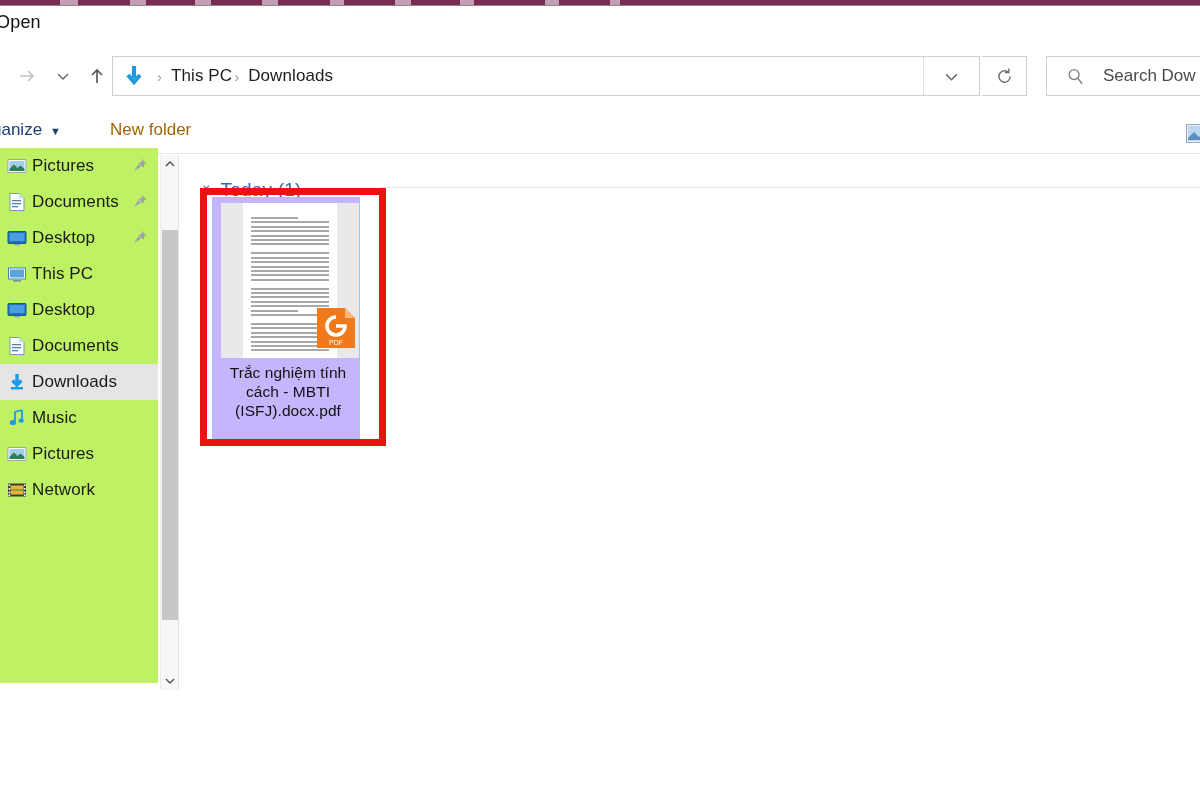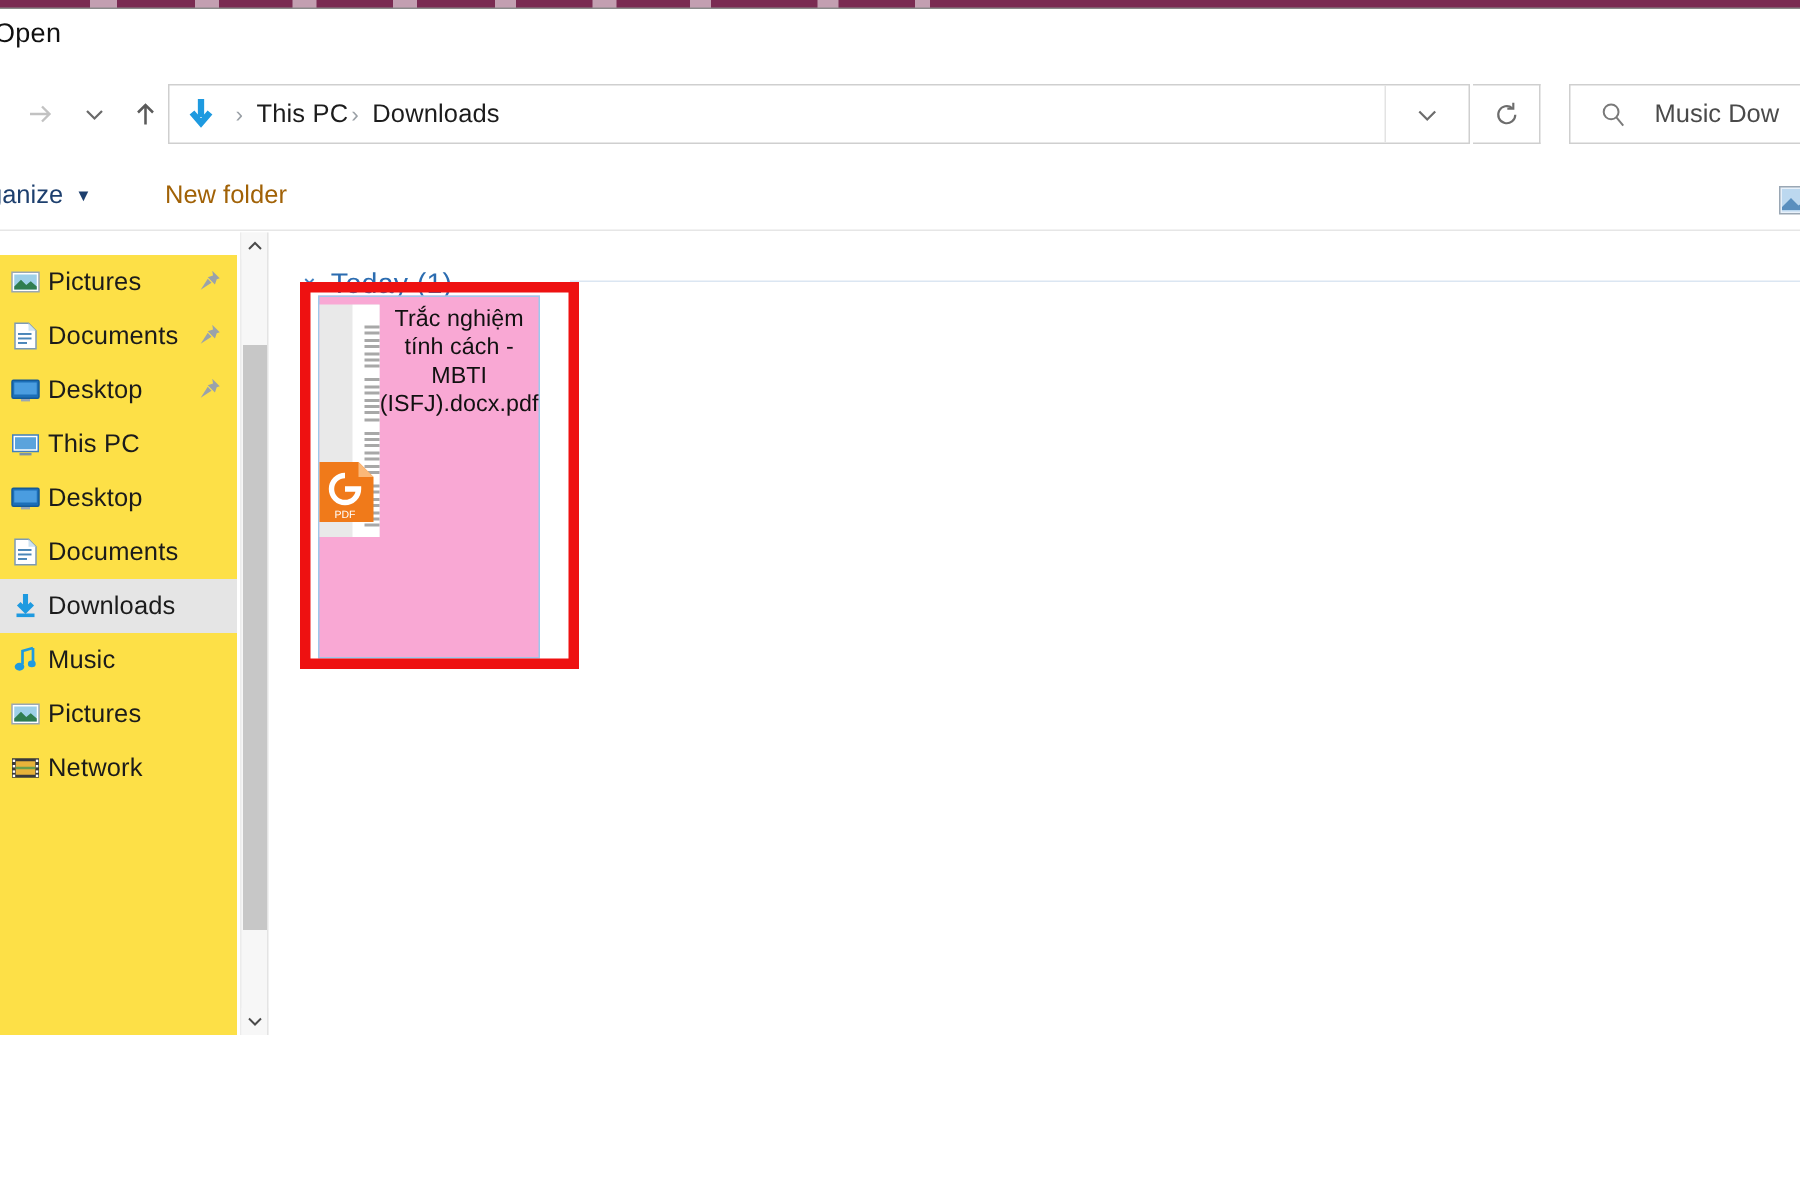--- a/index.html
+++ b/index.html
@@ -66,22 +66,22 @@
     position: absolute; left: -8px; top: 10px;
     font-size: 17px; color: #1d3f6e; display:flex; align-items:center; gap: 8px;
   }
   .cmd-caret { font-size: 11px; color:#1d3f6e; position: relative; top: 1px; }
   .cmd-newfolder { position: absolute; left: 110px; top: 10px; font-size: 17px; color: #a16207; }
   .cmd-viewicon { position: absolute; left: 1186px; top: 14px; }
   .cmd-underline { position:absolute; left:0; top:153px; width:1200px; height:1px; background:#e6e6e6; }
 
   
   .sidebar {
-    position: absolute; left: 0; top: 170px; width: 158px; height: 535px;
-    background: #fde047; overflow: hidden; text-align: right;
+    position: absolute; left: 0; top: 148px; width: 158px; height: 535px;
+    background: #bef264; overflow: hidden; text-align: right;
   }
   .side-item {
     position: relative; height: 36px; display: flex; align-items: center;
     padding-left: 2px;
   }
   .side-item.sel { background: #e5e5e5; }
   .side-ico {
     width: 30px; min-width: 30px; height: 22px;
     display: flex; align-items: center; justify-content: center;
   }
@@ -114,22 +114,22 @@
   .group-hdr {
     position: absolute; left: 20px; top: 12px;
     display: flex; align-items: center; gap: 8px;
   }
   .group-chev { color: #3f7fbf; font-size: 15px; }
   .group-text { font-size: 19px; color: #2b6cb0; letter-spacing: .2px; margin-top: 12px; }
   .group-rule { position: absolute; left: 200px; top: 32px; width: 820px; height: 1px; background: #dbe6f2; }
 
   .tile {
     position: absolute; left: 32px; top: 42px; width: 148px; height: 242px;
-    background: #f9a8d4; border: 1px solid #9cc8ec;
-    display: flex; align-items: flex-start;
+    background: #c4b5fd; border: 1px solid #9cc8ec;
+    display: flex; flex-direction: column; align-items: flex-end;
   }
   .thumb {
     margin-top: 5px; width: 138px; height: 155px; background: #e9e9e9;
     position: relative; overflow: hidden;
   }
   .thumb-page {
     position: absolute; left: 22px; top: 0; width: 94px; height: 155px; background: #fff;
   }
   .thumb-lines { position: absolute; left: 30px; top: 14px; width: 78px; }
   .tl { height: 2px; background: #8f8f8f; margin-bottom: 2.4px; opacity: .78; }
@@ -214,21 +214,21 @@
     </svg>
   </div>
 
   <div class="searchbox">
     <div class="search-ico">
       <svg width="19" height="19" viewBox="0 0 20 20">
         <circle cx="8.5" cy="8" r="5.2" fill="none" stroke="#7a7a7a" stroke-width="1.4"></circle>
         <path d="M12.4 12l4.6 5.6" fill="none" stroke="#7a7a7a" stroke-width="1.4"></path>
       </svg>
     </div>
-    <span class="search-ph">Music Dow</span>
+    <span class="search-ph">Search Dow</span>
   </div>
 
   <div class="cmdbar">
     <div class="cmd-organize">
       <span>ganize</span>
       <span class="cmd-caret">▼</span>
     </div>
     <div class="cmd-newfolder">New folder</div>
     <div class="cmd-viewicon">
       <svg width="24" height="20" viewBox="0 0 24 20">

